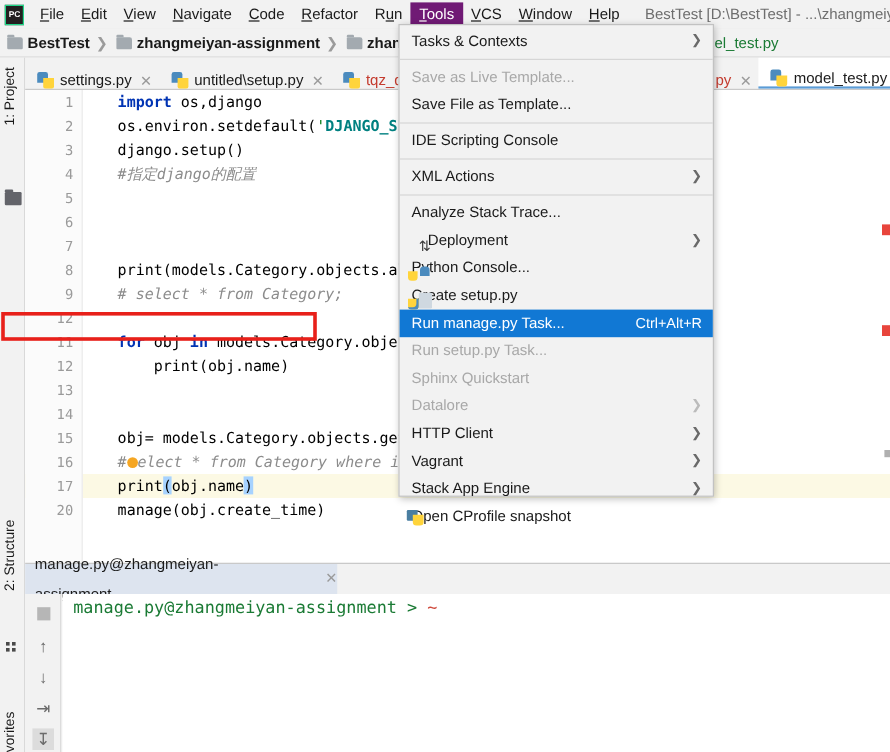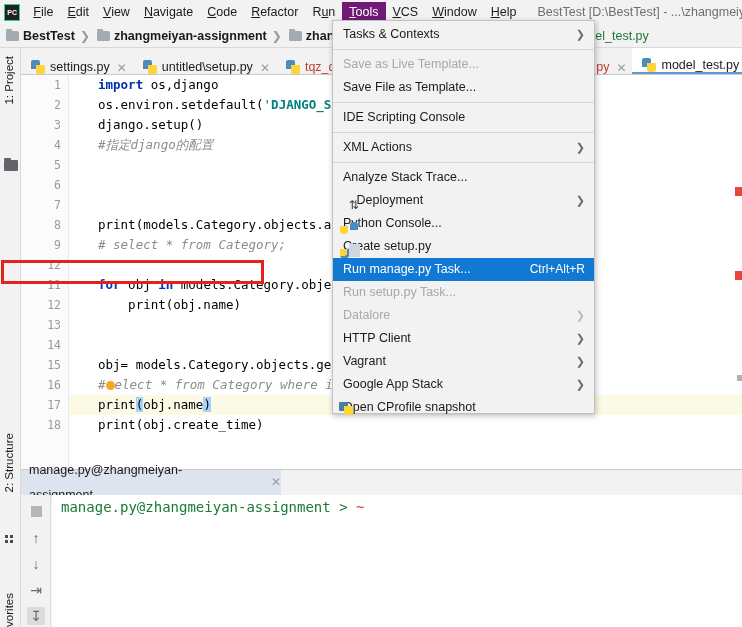--- a/index.html
+++ b/index.html
@@ -373,41 +373,41 @@
       <div class="lnum" style="top:140px">8</div>
       <div class="lnum" style="top:160px">9</div>
       <div class="lnum" style="top:180px">12</div>
       <div class="lnum" style="top:200px">11</div>
       <div class="lnum" style="top:220px">12</div>
       <div class="lnum" style="top:240px">13</div>
       <div class="lnum" style="top:260px">14</div>
       <div class="lnum" style="top:280px">15</div>
       <div class="lnum" style="top:300px">16</div>
       <div class="lnum" style="top:320px">17</div>
-      <div class="lnum" style="top:340px">18</div>
+      <div class="lnum" style="top:340px">20</div>
     </div>
 
     <div class="codearea">
       <div class="cl" style="top:0px"><span class="kw">import</span> os,django</div>
       <div class="cl" style="top:20px">os.environ.setdefault(<span class="str">'</span><span class="tealstr">DJANGO_SETTING</span></div>
       <div class="cl" style="top:40px">django.setup()</div>
       <div class="cl cmt-cn" style="top:60px">#指定django的配置</div>
       <div class="cl" style="top:80px"></div>
       <div class="cl" style="top:120px"></div>
       <div class="cl" style="top:140px">print(models.Category.objects.all() )</div>
       <div class="cl cmt" style="top:160px"># select * from Category;</div>
       <div class="cl" style="top:180px"></div>
       <div class="cl" style="top:200px"><span class="kw">for</span> obj <span class="kw">in</span> models.Category.objects.a</div>
       <div class="cl" style="top:220px">    print(obj.name)</div>
       <div class="cl" style="top:240px"></div>
       <div class="cl" style="top:260px"></div>
       <div class="cl" style="top:280px">obj= models.Category.objects.get(id=<span class="num">1</span></div>
       <div class="cl cmt" style="top:300px">#<span class="bulb"></span>elect * from Category where id =1</div>
       <div class="cl" style="top:320px">print<span class="selbg">(</span>obj.name<span class="selbg">)</span></div>
-      <div class="cl" style="top:340px">print(obj.create_time)</div>
+      <div class="cl" style="top:340px">manage(obj.create_time)</div>
     </div>
 
     <div class="marker" style="top:112px"></div>
     <div class="marker" style="top:196px"></div>
     <div class="marker" style="top:300px; height:6px; background:#b0b0b0; width:5px;"></div>
   </div>
 
   <div class="dropdown">
 
     <div class="dd-item">
@@ -452,33 +452,36 @@
       <span>Create setup.py</span>
     </div>
     <div class="dd-item highlight">
       <span>Run manage.py Task...</span>
       <span class="dd-shortcut">Ctrl+Alt+R</span>
     </div>
     <div class="dd-item disabled">
       <span>Run setup.py Task...</span>
     </div>
     <div class="dd-item disabled">
+      <span>Sphinx Quickstart</span>
+    </div>
+    <div class="dd-item disabled">
       <span>Datalore</span>
       <span class="dd-arrow">❯</span>
     </div>
     <div class="dd-item">
       <span>HTTP Client</span>
       <span class="dd-arrow">❯</span>
     </div>
     <div class="dd-item">
       <span>Vagrant</span>
       <span class="dd-arrow">❯</span>
     </div>
     <div class="dd-item">
-      <span>Google App Stack</span>
+      <span>Stack App Engine</span>
       <span class="dd-arrow">❯</span>
     </div>
     <div class="dd-item">
       <span class="dd-icon ico-cprof"></span>
       <span>Open CProfile snapshot</span>
     </div>
   </div>
   <div class="redbox"></div>
 
   <div class="runpanel">

